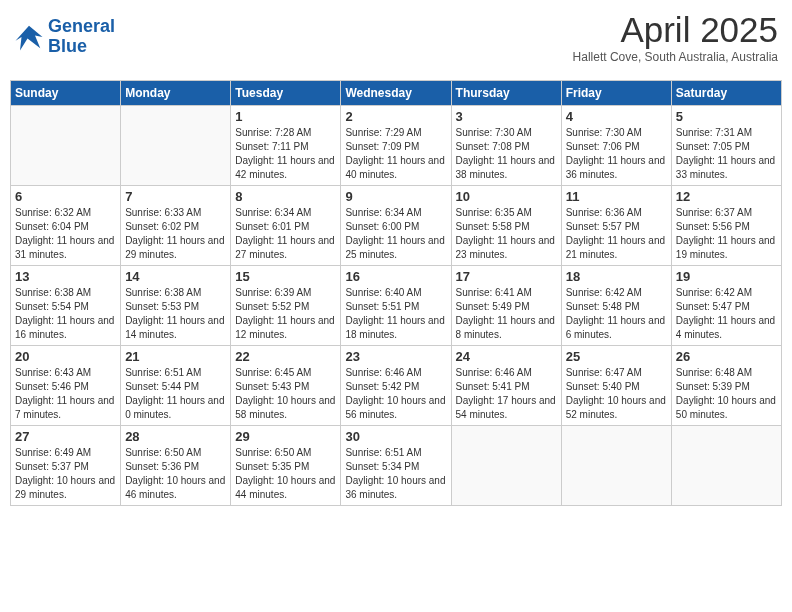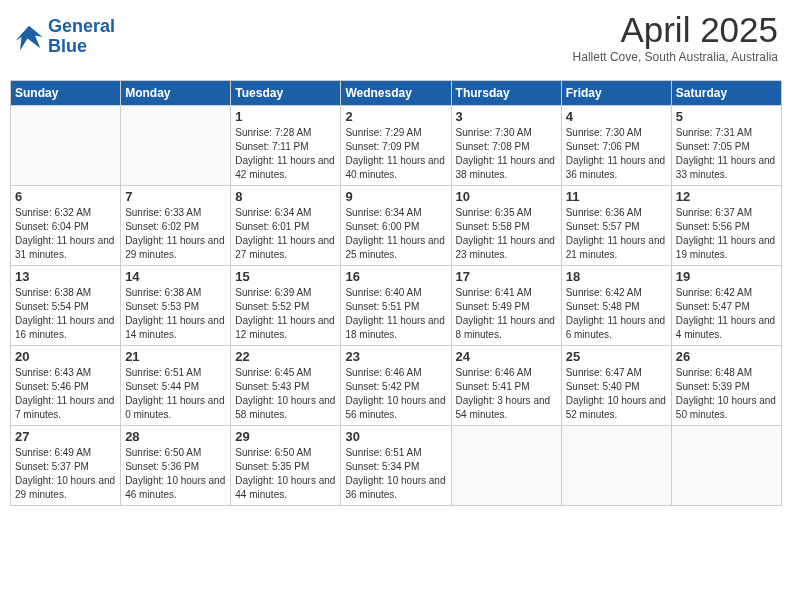--- a/index.html
+++ b/index.html
@@ -310,21 +310,21 @@
           <span>Sunrise: 6:46 AM</span><br>
           <span>Sunset: 5:42 PM</span><br>
           <span>Daylight: 10 hours and 56 minutes.</span>
         </div>
       </td>
         <td>
         <span class="day-num">24</span>
         <div class="cell-text">
           <span>Sunrise: 6:46 AM</span><br>
           <span>Sunset: 5:41 PM</span><br>
-          <span>Daylight: 3 hours and 54 minutes.</span>
+          <span>Daylight: 17 hours and 54 minutes.</span>
         </div>
       </td>
         <td>
         <span class="day-num">25</span>
         <div class="cell-text">
           <span>Sunrise: 6:47 AM</span><br>
           <span>Sunset: 5:40 PM</span><br>
           <span>Daylight: 10 hours and 52 minutes.</span>
         </div>
       </td>

